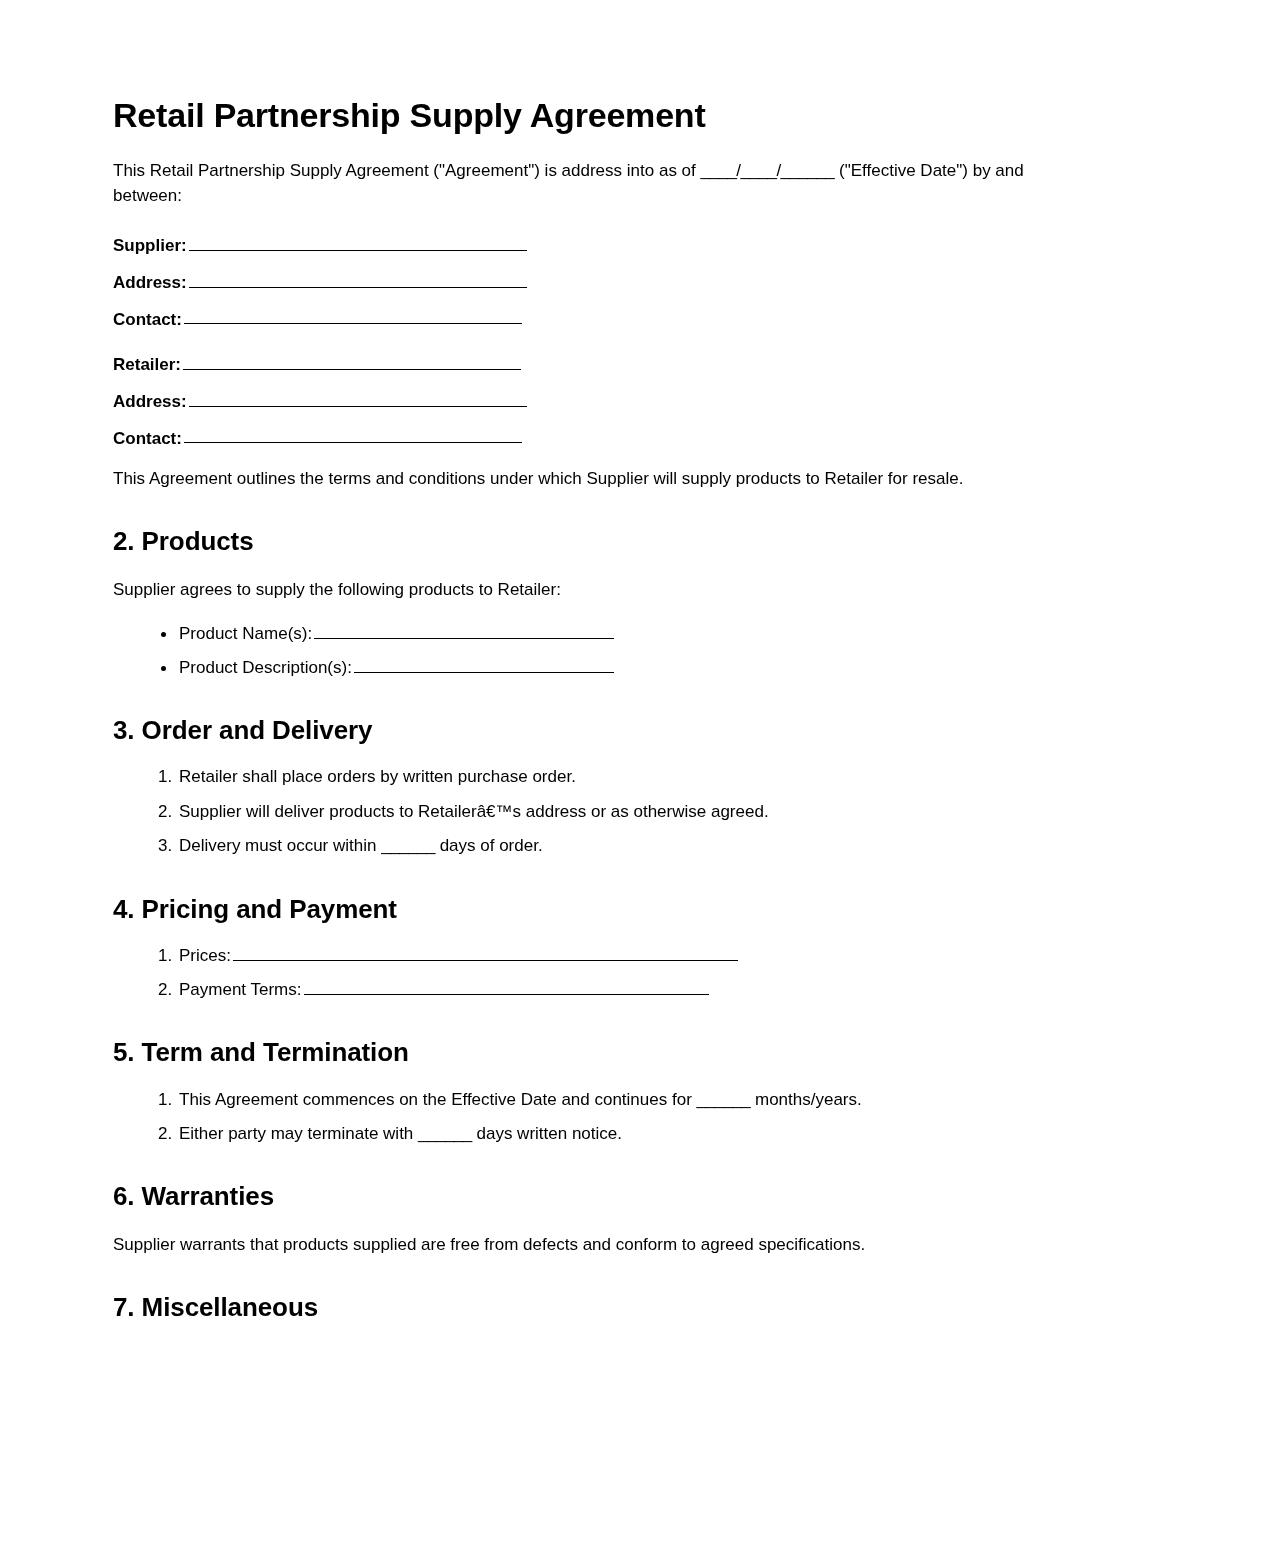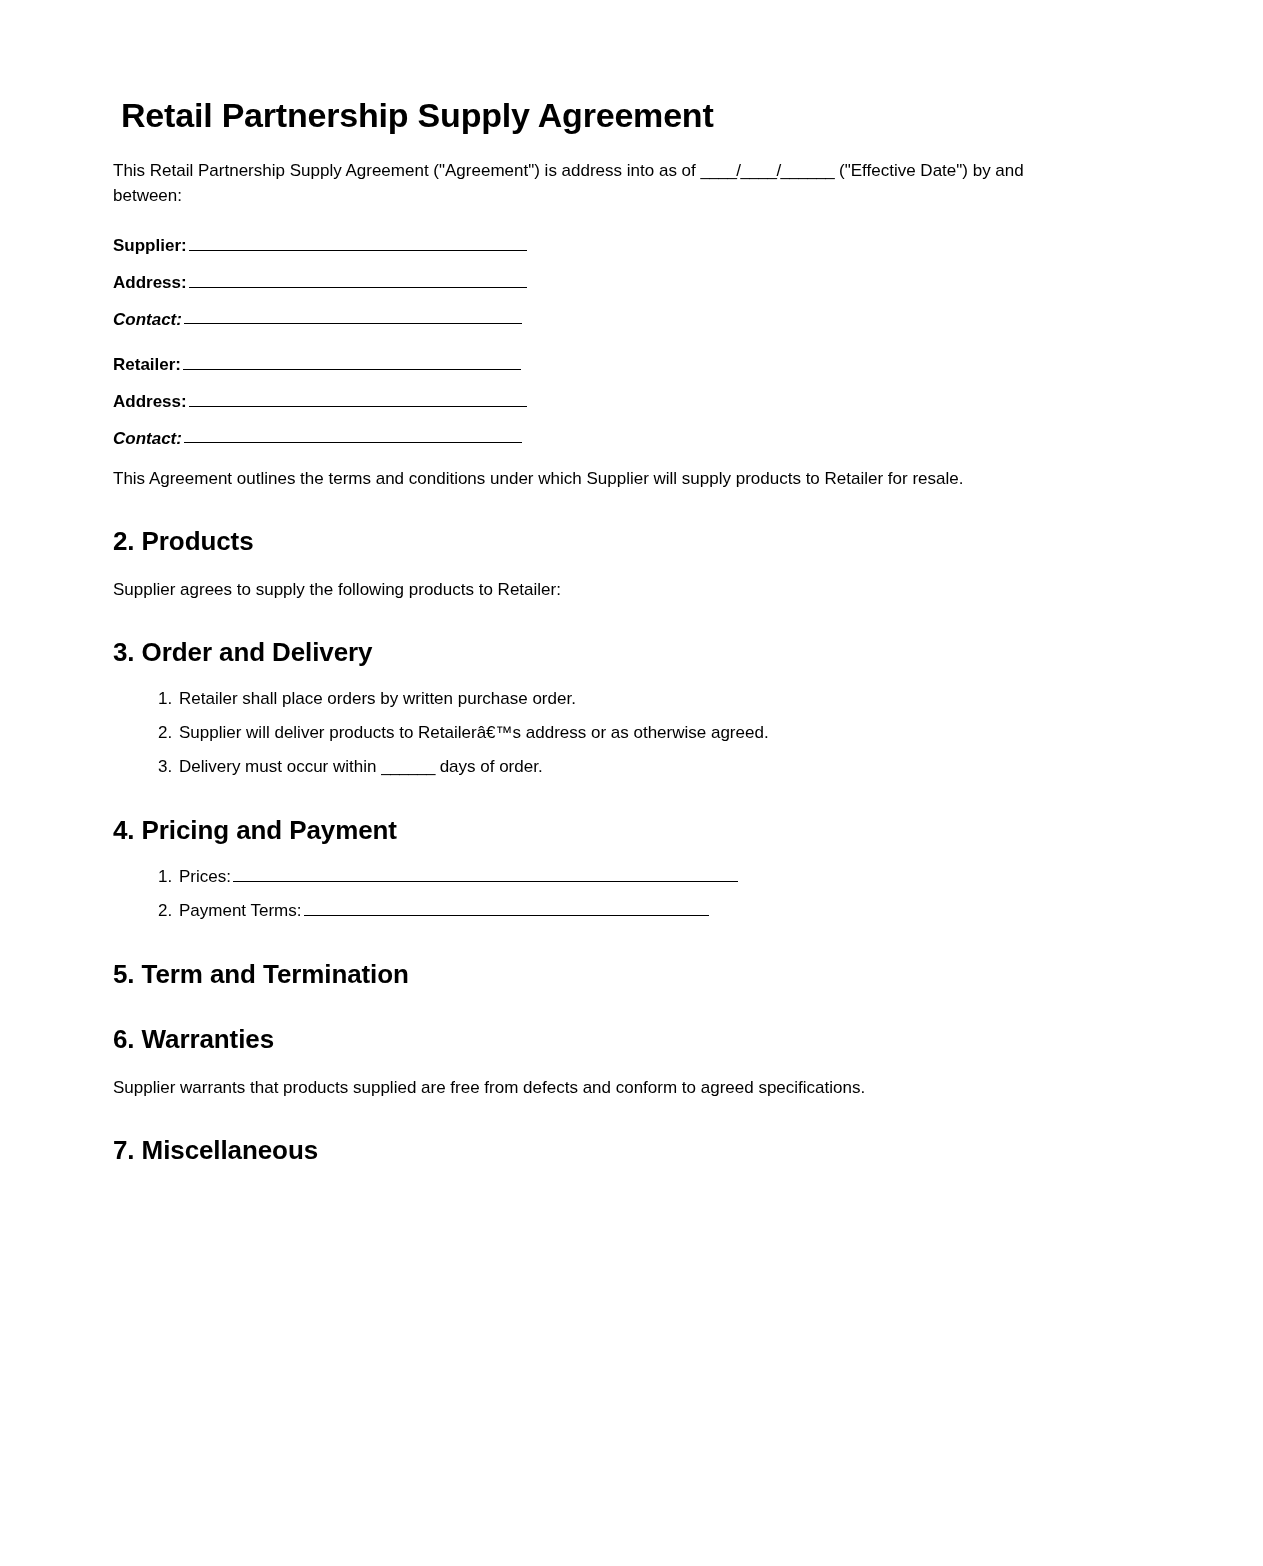--- a/index.html
+++ b/index.html
@@ -23,21 +23,21 @@
     padding: 96px 113px 0 113px;
   }
   .doc {
     width: 935px;
   }
 
   h1.doc-title {
     font-size: 34px;
     font-weight: bold;
     line-height: 1.15;
-    margin: 0 0 24px 8px;
+    margin: 0 0 24px 0;
     letter-spacing: -0.2px;
   }
 
   h2.section-title {
     font-size: 26px;
     font-weight: bold;
     line-height: 1.2;
     margin: 34px 0 0 0;
     letter-spacing: -0.1px;
   }
@@ -55,21 +55,20 @@
     margin-top: 26px;
   }
   .party-line {
     font-size: 17px;
     line-height: 1.0;
     margin: 0 0 17px 0;
     white-space: nowrap;
   }
   .party-line:last-child {
     margin-bottom: 0;
-    font-style: italic;
   }
   .party-label {
     font-weight: bold;
   }
 
   
   .blank {
     display: inline-block;
     border-bottom: 1.6px solid #000;
     vertical-align: baseline;
@@ -140,20 +139,28 @@
       </div>
       <div class="party-line">
         <span class="party-label">Contact:</span><span class="blank w-party"></span>
       </div>
     </div>
 
     <p class="body-text">This Agreement outlines the terms and conditions under which Supplier will supply products to Retailer for resale.</p>
 
     <h2 class="section-title sec-gap">2. Products</h2>
     <p class="body-text">Supplier agrees to supply the following products to Retailer:</p>
+    <ul class="bullet-list">
+      <li>
+        <span>Product Name(s):</span><span class="blank w-prod-name"></span>
+      </li>
+      <li>
+        <span>Product Description(s):</span><span class="blank w-prod-desc"></span>
+      </li>
+    </ul>
 
     <h2 class="section-title sec-gap">3. Order and Delivery</h2>
     <ol class="num-list">
       <li>Retailer shall place orders by written purchase order.</li>
       <li>Supplier will deliver products to Retailerâ€™s address or as otherwise agreed.</li>
       <li>
         <span>Delivery must occur within </span><span class="ul-inline">______</span><span> days of order.</span>
       </li>
     </ol>
 
@@ -161,20 +168,28 @@
     <ol class="num-list">
       <li>
         <span>Prices:</span><span class="blank w-prices"></span>
       </li>
       <li>
         <span>Payment Terms:</span><span class="blank w-payterms"></span>
       </li>
     </ol>
 
     <h2 class="section-title sec-gap">5. Term and Termination</h2>
+    <ol class="num-list">
+      <li>
+        <span>This Agreement commences on the Effective Date and continues for </span><span class="ul-inline">______</span><span> months/years.</span>
+      </li>
+      <li>
+        <span>Either party may terminate with </span><span class="ul-inline">______</span><span> days written notice.</span>
+      </li>
+    </ol>
 
     <h2 class="section-title sec-gap">6. Warranties</h2>
     <p class="body-text">Supplier warrants that products supplied are free from defects and conform to agreed specifications.</p>
 
     <h2 class="section-title sec-gap">7. Miscellaneous</h2>
 
   </div>
 </div>
 
 </body></html>

